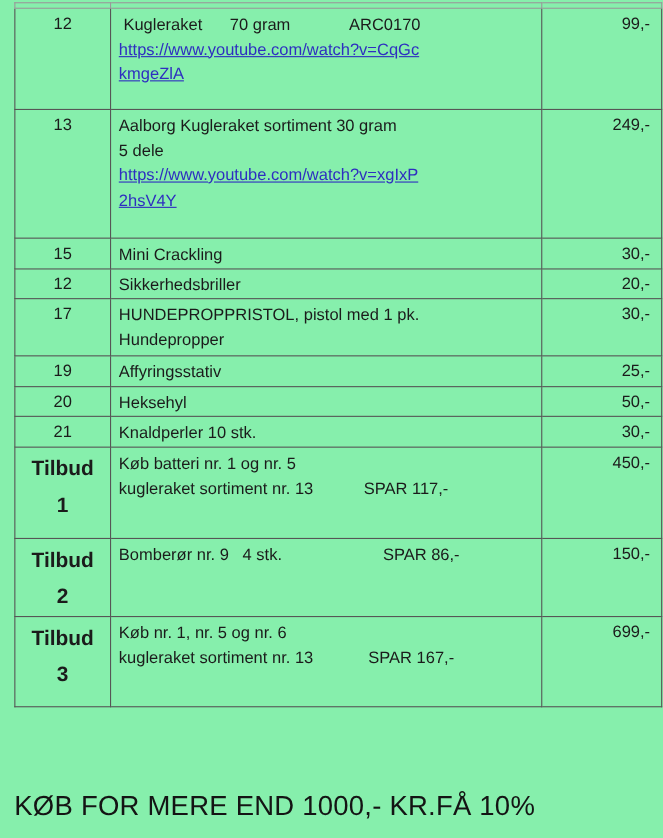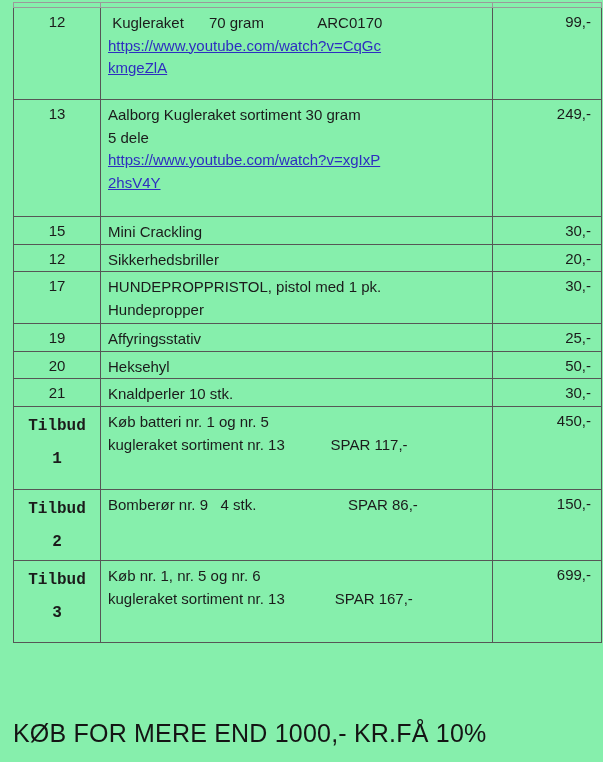--- a/index.html
+++ b/index.html
@@ -35,25 +35,24 @@
     font-size: 0;
     border-color: #9a9a9a;
   }
   td.num {
     text-align: center;
     font-size: 15px;
     padding-top: 4px;
     line-height: 20px;
   }
   td.num.big {
-    font-size: 16px;
+    font-size: 19px;
     font-weight: bold;
     line-height: 33px;
     padding-top: 3px;
-    font-family: Liberation Mono, monospace;
   }
   td.desc {
     padding: 4px 6px 0 7px;
     font-size: 15px;
   }
   .line {
     line-height: 22.5px;
     white-space: pre-wrap;
   }
   .line.gap {

